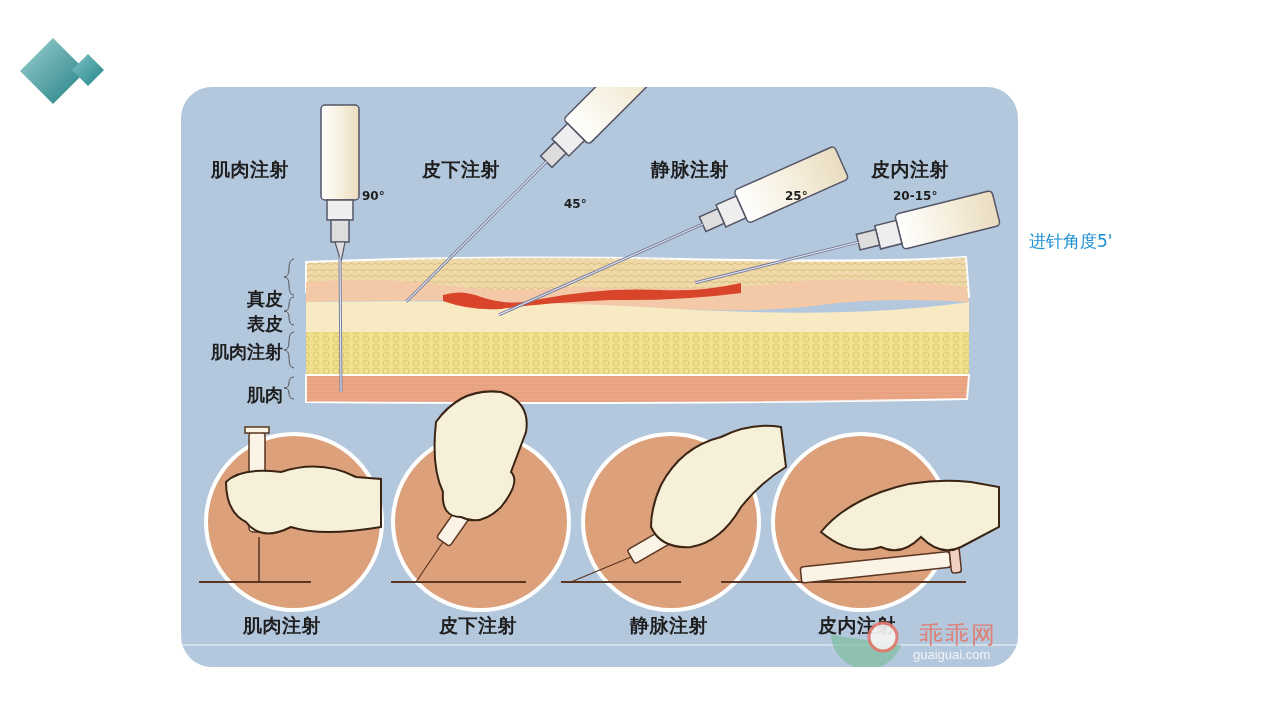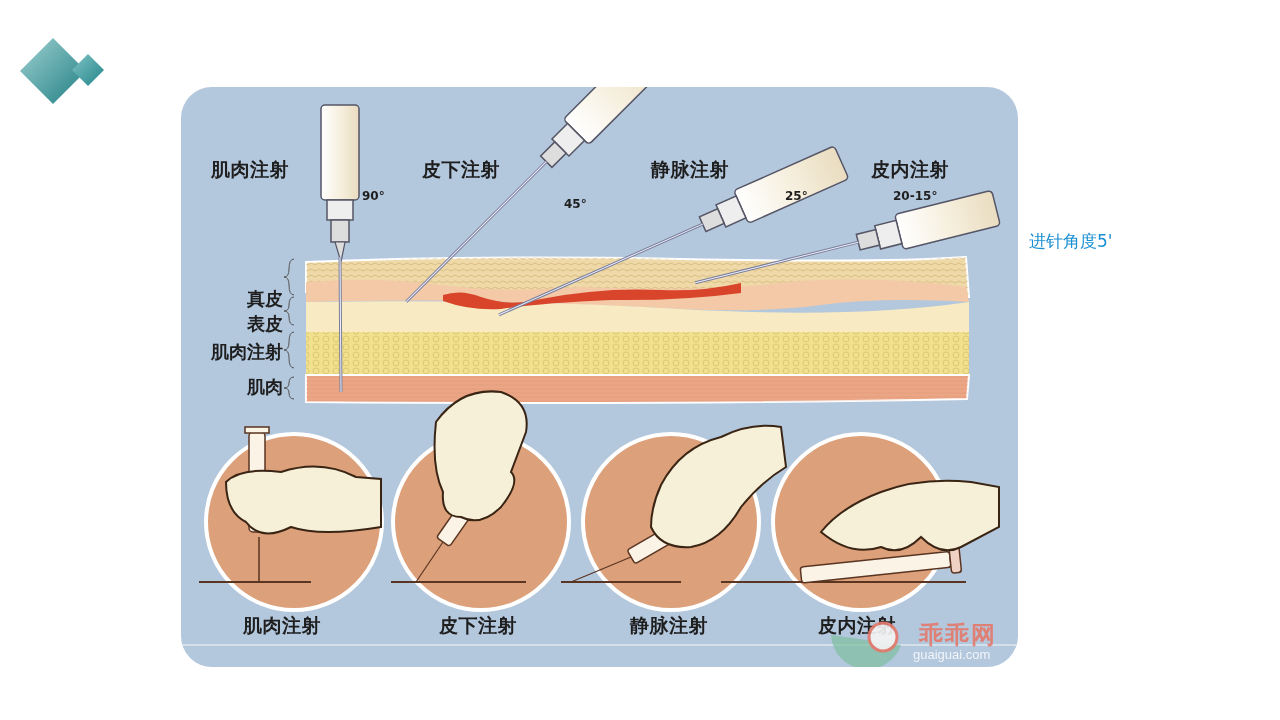--- a/index.html
+++ b/index.html
@@ -14,21 +14,21 @@
     }
     .figure svg { position: absolute; left: 0; top: 0; }
     .lbl {
       position: absolute; font-weight: bold; color: #1e1e1e; font-size: 19px; line-height: 1;
       white-space: nowrap; letter-spacing: 0.5px;
     }
     .deg { position: absolute; font-weight: bold; color: #1e1e1e; font-size: 12px; line-height: 1; white-space: nowrap; }
     .layer { position: absolute; font-weight: bold; color: #1e1e1e; font-size: 18px; line-height: 1; text-align: right; white-space: nowrap; }
     .bottom-lbl { position: absolute; font-weight: bold; color: #1e1e1e; font-size: 19px; line-height: 1; white-space: nowrap; letter-spacing: 0.5px; }
     .watermark { position: absolute; left: 640px; top: 528px; width: 200px; height: 52px; }
-    .wm-text { position: absolute; left: 98px; top: 4px; font-size: 24px; font-weight: bold; color: #e4786a; letter-spacing: 2px; opacity: 0.9; }
+    .wm-text { position: absolute; left: 98px; top: 4px; font-size: 24px; font-weight: normal; color: #e4786a; letter-spacing: 2px; opacity: 0.9; }
     .wm-url { position: absolute; left: 92px; top: 32px; font-size: 13px; color: #f2f5f9; font-family: "Liberation Sans", sans-serif; text-align: right; }
     .side-note {
       position: absolute; left: 1029px; top: 190px; font-size: 17px; color: #1a8fd1;
       font-family: "DejaVu Sans", sans-serif; white-space: nowrap; margin-top: 40px;
     }
   </style>
 </head>
 <body>
 
 <div class="logo">
@@ -159,21 +159,21 @@
   <div class="lbl" style="left:241px; top:73px;">皮下注射</div>
   <div class="deg" style="left:383px; top:111px;">45°</div>
   <div class="lbl" style="left:470px; top:73px;">静脉注射</div>
   <div class="deg" style="left:604px; top:103px;text-align:center;">25°</div>
   <div class="lbl" style="left:690px; top:73px;">皮内注射</div>
   <div class="deg" style="left:712px; top:103px;">20-15°</div>
 
   <div class="layer" style="right:735px; top:181px;margin-top:47px;">表皮</div>
   <div class="layer" style="right:735px; top:203px;">真皮</div>
   <div class="layer" style="right:735px; top:256px;">肌肉注射</div>
-  <div class="layer" style="right:735px; top:291px;">肌肉</div>
+  <div class="layer" style="right:735px; top:299px;">肌肉</div>
 
   <div class="bottom-lbl" style="left:62px; top:529px;">肌肉注射</div>
   <div class="bottom-lbl" style="left:258px; top:529px;">皮下注射</div>
   <div class="bottom-lbl" style="left:449px; top:529px;">静脉注射</div>
   <div class="bottom-lbl" style="left:637px; top:529px;">皮内注射</div>
 
   <div class="watermark">
     <svg width="90" height="52" style="position:absolute;left:0;top:0;">
       <path d="M10 20 A36 36 0 0 0 80 30" fill="#7fbf9e" opacity="0.7"></path>
       <circle cx="62" cy="22" r="14" fill="#f5f5f5" stroke="#e4786a" stroke-width="3" opacity="0.9"></circle>

